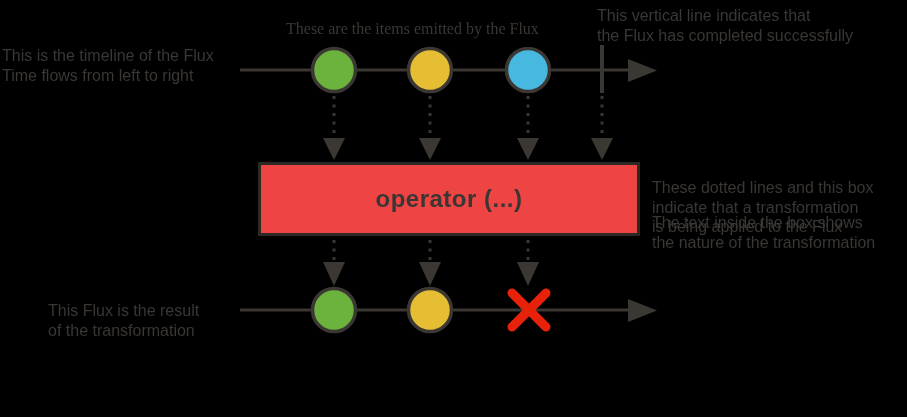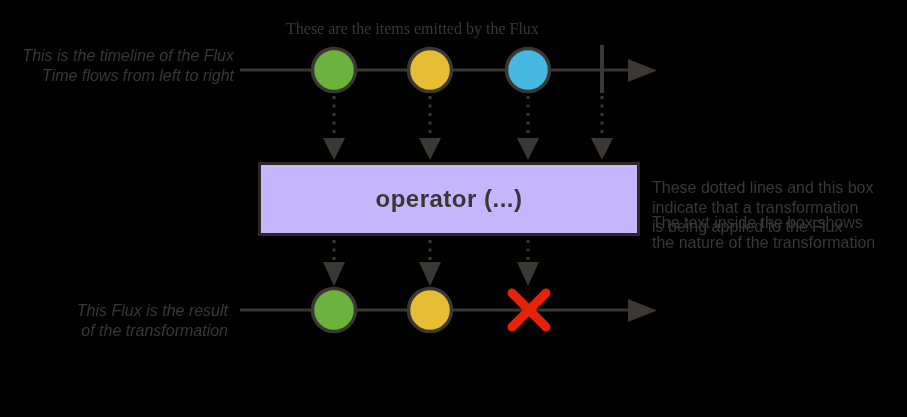--- a/index.html
+++ b/index.html
@@ -10,29 +10,29 @@
     overflow:hidden;
     font-family:"Liberation Sans", sans-serif;
   }
   .ann{
     position:absolute;
     color:#3A3734;
     font-size:16px;
     line-height:19.5px;
     white-space:pre-line;
   }
-  .center{text-align:right;font-style:italic;}
+  .center{text-align:left;}
   .nowrap{white-space:pre;font-family:Liberation Serif, serif;}
   #diagram-svg{position:absolute;left:0;top:0;}
   #operator-box{
     position:absolute;
     left:258px;top:162px;
     width:382px;height:74px;
     box-sizing:border-box;
-    background:#c4b5fd;
+    background:#ef4444;
     border:3px solid #2B2926;
     display:flex;align-items:center;justify-content:center;
   }
   #operator-box .label{
     color:#3A3633;
     font-size:24px;
     font-weight:700;
     letter-spacing:0.5px;
   }
   .dash{stroke-dasharray:3 5.5;stroke-width:3;}
@@ -101,20 +101,22 @@
 
   <div id="operator-box">
     <span class="label">operator (...)</span>
   </div>
 
   <div class="ann center" style="left:2px;top:46px;width:232px;">This is the timeline of the Flux
 Time flows from left to right</div>
 
   <div class="ann nowrap" style="left:286px;top:19px;">These are the items emitted by the Flux</div>
 
+  <div class="ann" style="left:597px;top:6px;">This vertical line indicates that
+the Flux has completed successfully</div>
 
   <div class="ann" style="left:652px;top:134px;margin-top:44px;">These dotted lines and this box
 indicate that a transformation
 is being applied to the Flux</div>
 
   <div class="ann" style="left:652px;top:213px;">The text inside the box shows
 the nature of the transformation</div>
 
   <div class="ann center" style="left:48px;top:289px;width:180px;margin-top:12px;">This Flux is the result
 of the transformation</div>

